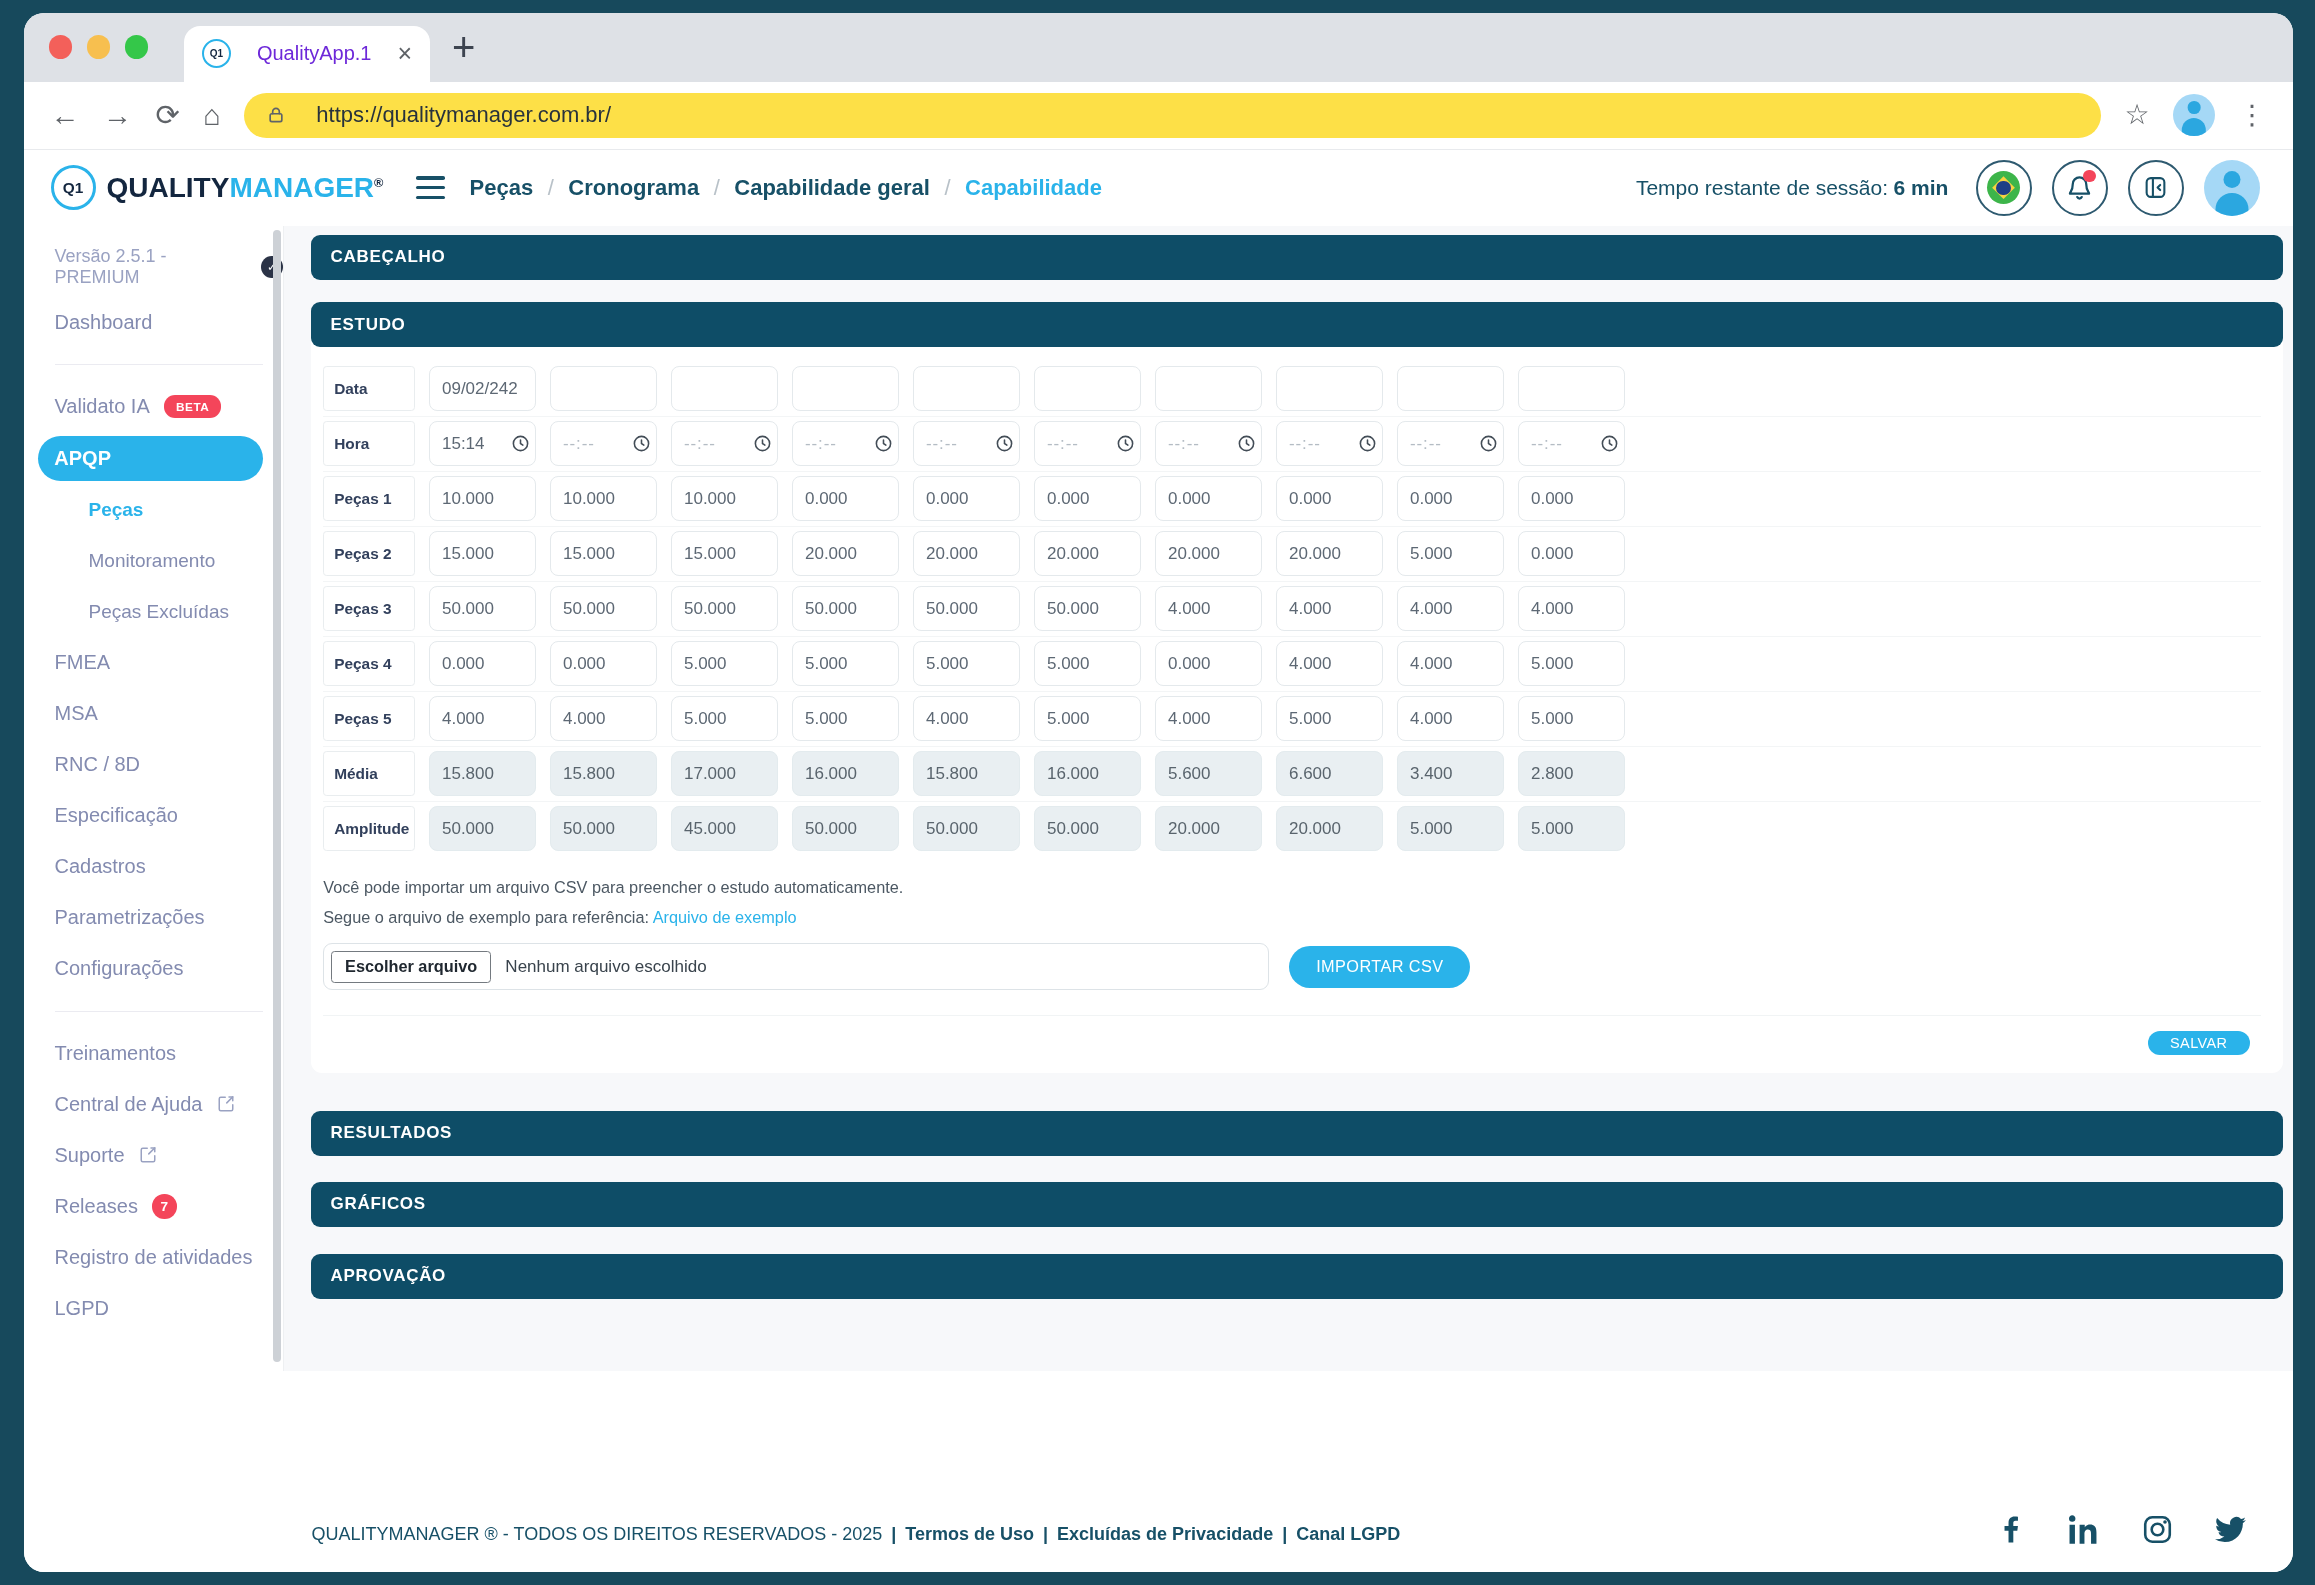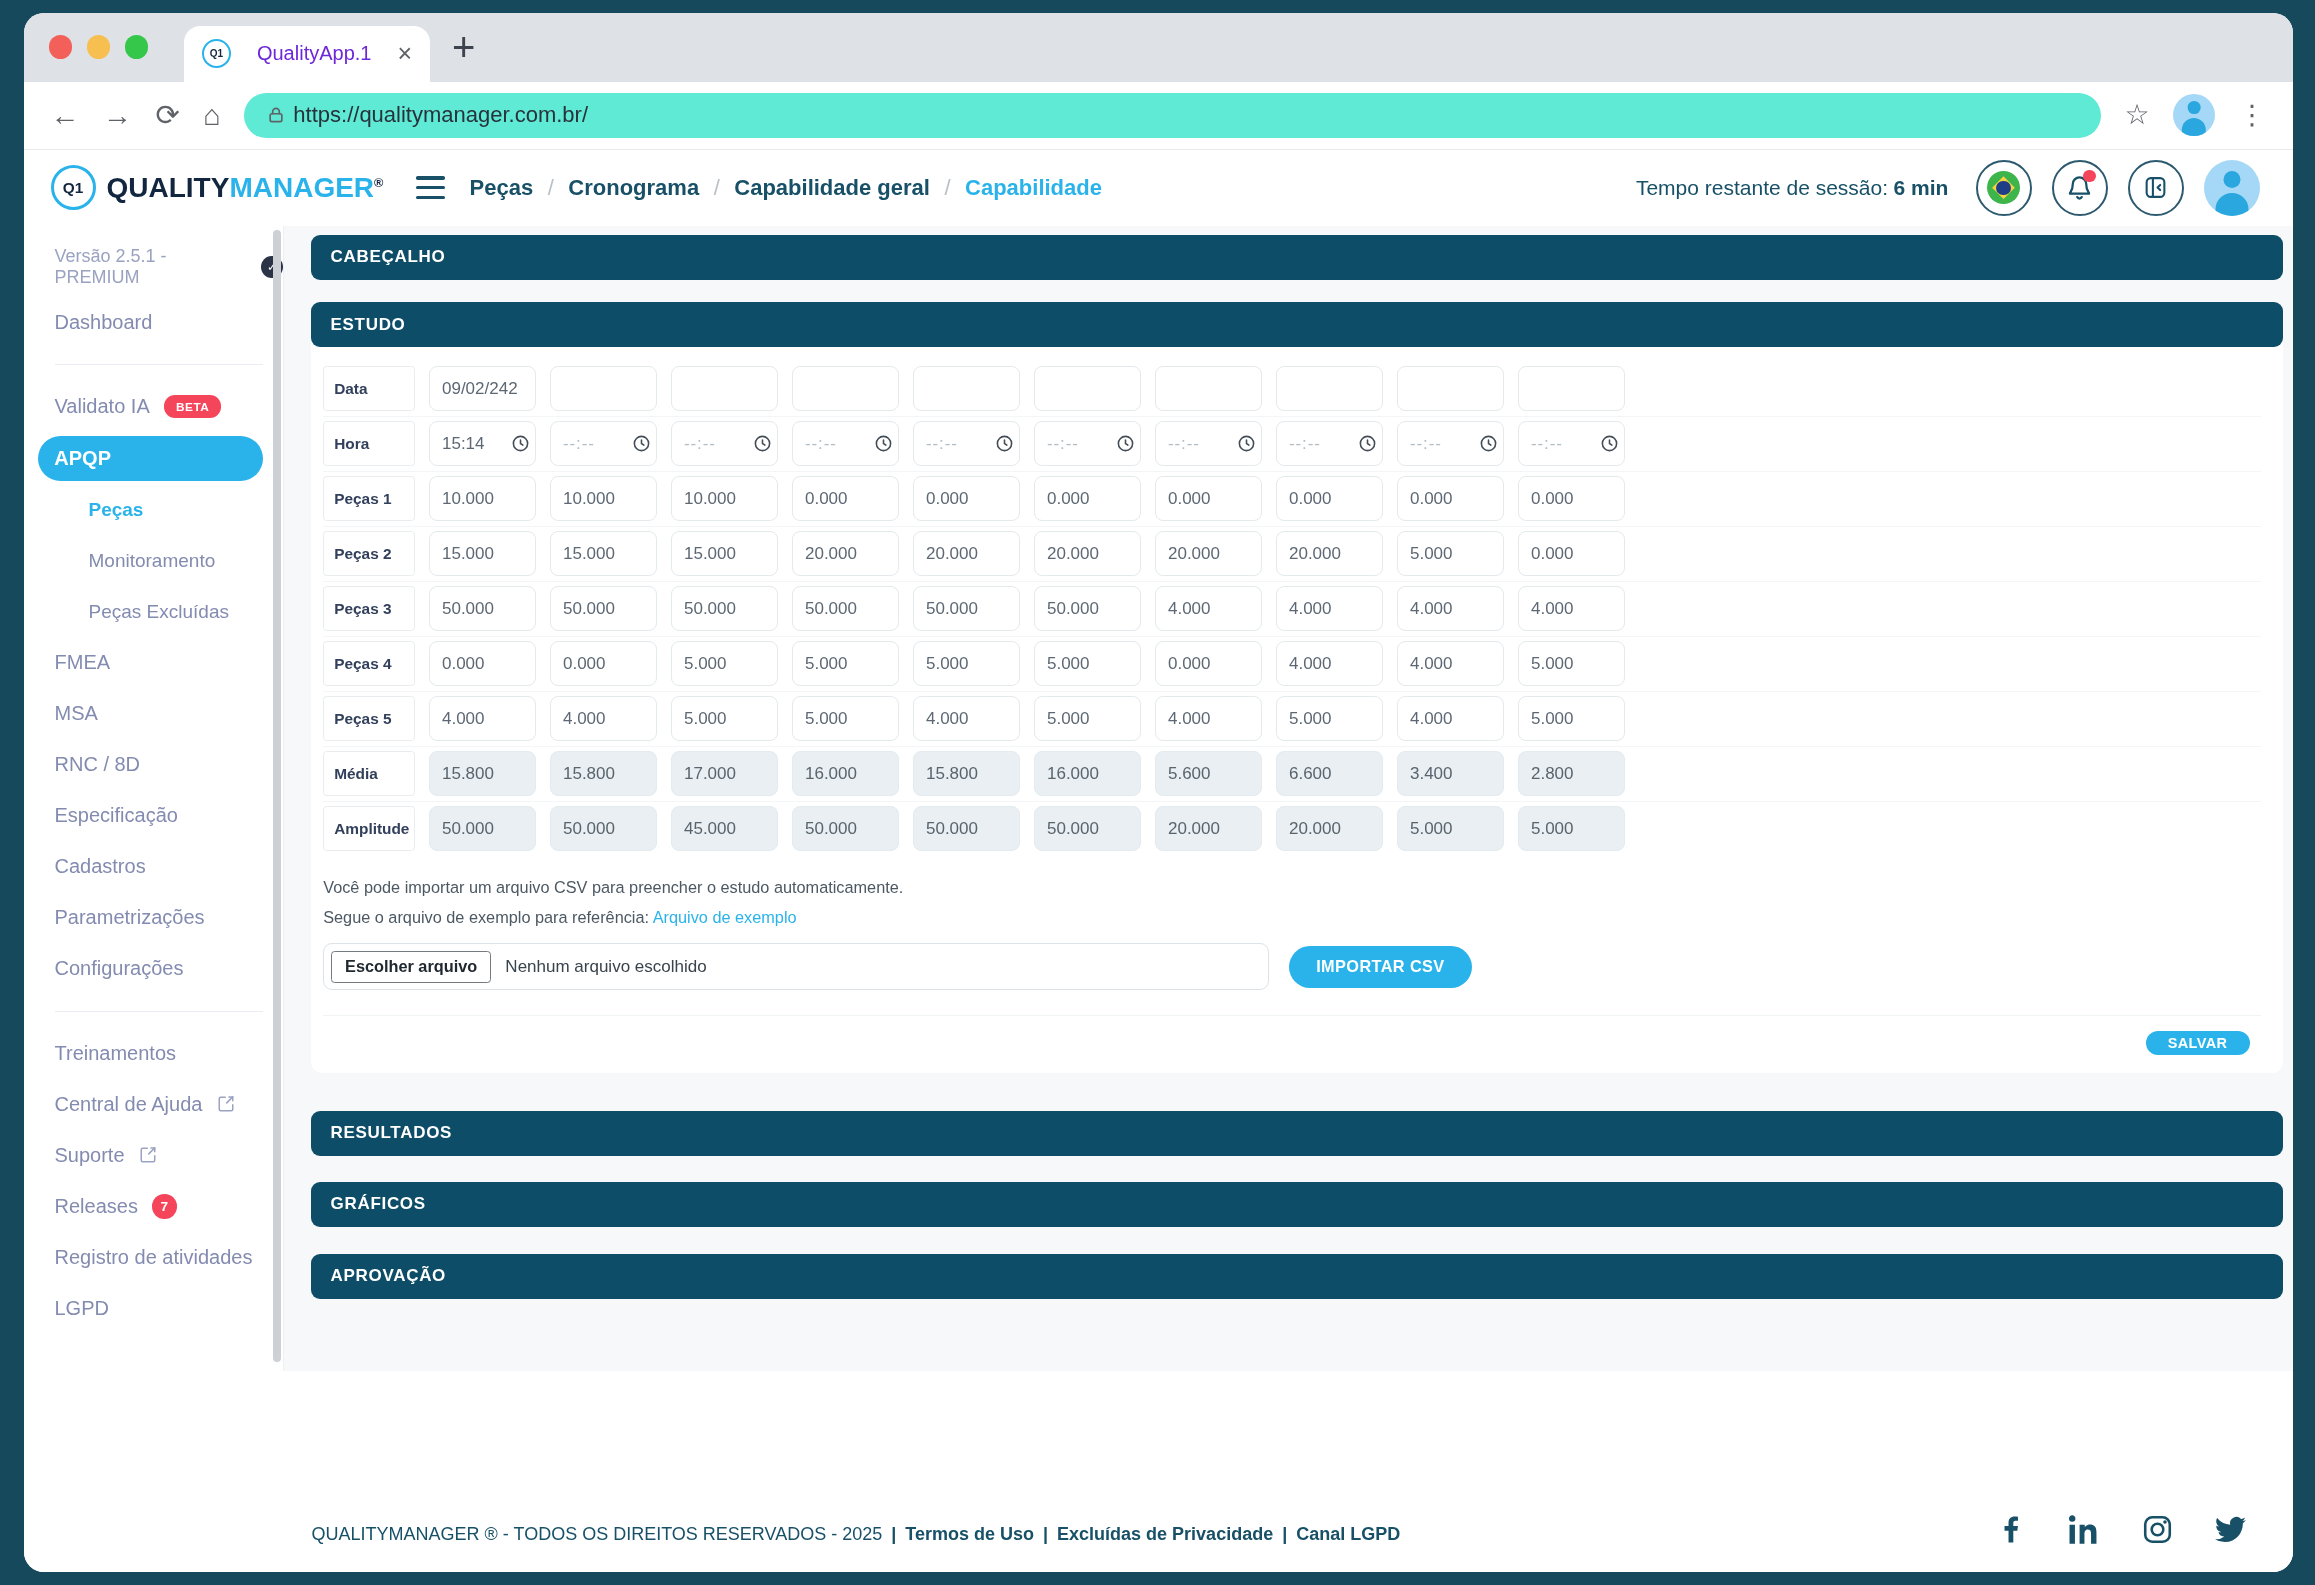--- a/index.html
+++ b/index.html
@@ -19,22 +19,22 @@
        display:flex;align-items:center;gap:12.7px;padding:0 18px;}
   .favicon{width:29px;height:29px;border-radius:50%;border:2.7px solid var(--accent-blue,#2ab3ea);
            color:#13263f;font-size:10px;font-weight:bold;display:flex;align-items:center;justify-content:center;flex:none;}
   .tab-title{font-size:20px;color:#6d28d9;flex:1;white-space:nowrap;text-align:center;}
   .tab-close{font-size:25px;color:#5f6368;line-height:1;}
   .newtab{font-size:40px;color:#3d4450;margin-left:22px;align-self:center;font-weight:300;line-height:1;}
 
   .toolbar{height:68px;background:#fff;display:flex;align-items:center;gap:23.5px;padding:0 27px;
            flex:none;border-bottom:0.9px solid #e8eaed;}
   .nav-ic{font-size:29px;color:#5f6368;line-height:1;}
-  .urlbar{flex:1;height:45px;background:#5eead4;border-radius:23.5px;display:flex;align-items:center;
-          gap:7px;padding:0 22px;}
+  .urlbar{flex:1;height:45px;background:#fde047;border-radius:23.5px;display:flex;align-items:center;
+          gap:30px;padding:0 22px;}
   .url{font-size:22px;color:#28323c;}
   .star{font-size:28px;color:#5f6368;line-height:1;}
   .kebab{font-size:27px;color:#5f6368;line-height:1;}
 
   
   .app-header{height:76px;background:#fff;display:flex;align-items:center;padding:0 33px 0 27px;gap:25px;flex:none;}
   .logo{display:flex;align-items:center;gap:11px;}
   .logo-mark{width:45px;height:45px;border-radius:50%;border:3.6px solid var(--accent-blue,#2ab3ea);
              color:#13263f;font-weight:bold;font-size:15.4px;display:flex;align-items:center;justify-content:center;}
   .logo-word{font-size:28px;font-weight:bold;color:var(--navy-dark,#13263f);white-space:nowrap;}
@@ -105,21 +105,21 @@
   .t-val.empty{color:#b4bcc4;letter-spacing:0.9px;}
   .csv-hint{font-size:16.3px;color:#4c5863;margin:23.5px 0 0;line-height:1.1;}
   .csv-hint.second{margin-top:11.8px;}
   .csv-link{color:var(--accent-blue,#2ab3ea);}
   .file-row{display:flex;align-items:center;gap:20px;margin-top:16.3px;}
   .file-box{width:946px;height:47px;border:0.9px solid #dde3e7;border-radius:9px;display:flex;
             align-items:center;padding:0 7.2px;gap:14.5px;}
   .choose-btn{border:1.8px solid #747a80;border-radius:3.6px;background:#fff;font-size:16.3px;font-weight:600;
               color:#202830;padding:5.4px 12.7px;white-space:nowrap;}
   .file-status{font-size:17px;color:#39434c;white-space:nowrap;}
-  .pill-btn{background:var(--accent-blue,#2ab3ea);color:#fff;font-weight:bold;border-radius:22px;
+  .pill-btn{background:var(--accent-blue,#2ab3ea);color:#fff;font-weight:normal;border-radius:22px;
             display:flex;align-items:center;justify-content:center;border:none;}
   .import-btn{height:42px;padding:0 27px;font-size:16.3px;letter-spacing:0.4px;}
   .card-divider{border-top:1.8px solid #f1f4f5;margin-top:25px;}
   .save-row{display:flex;justify-content:flex-end;padding:14.5px 11px 18px;}
   .save-btn{height:24px;padding:0 22px;font-size:14.5px;letter-spacing:0.4px;}
   #acc-resultados{margin-bottom:26px;}
   #acc-graficos{margin-bottom:27px;}
 
   
   .app-footer{height:201px;background:#fff;flex:none;display:flex;align-items:flex-end;

